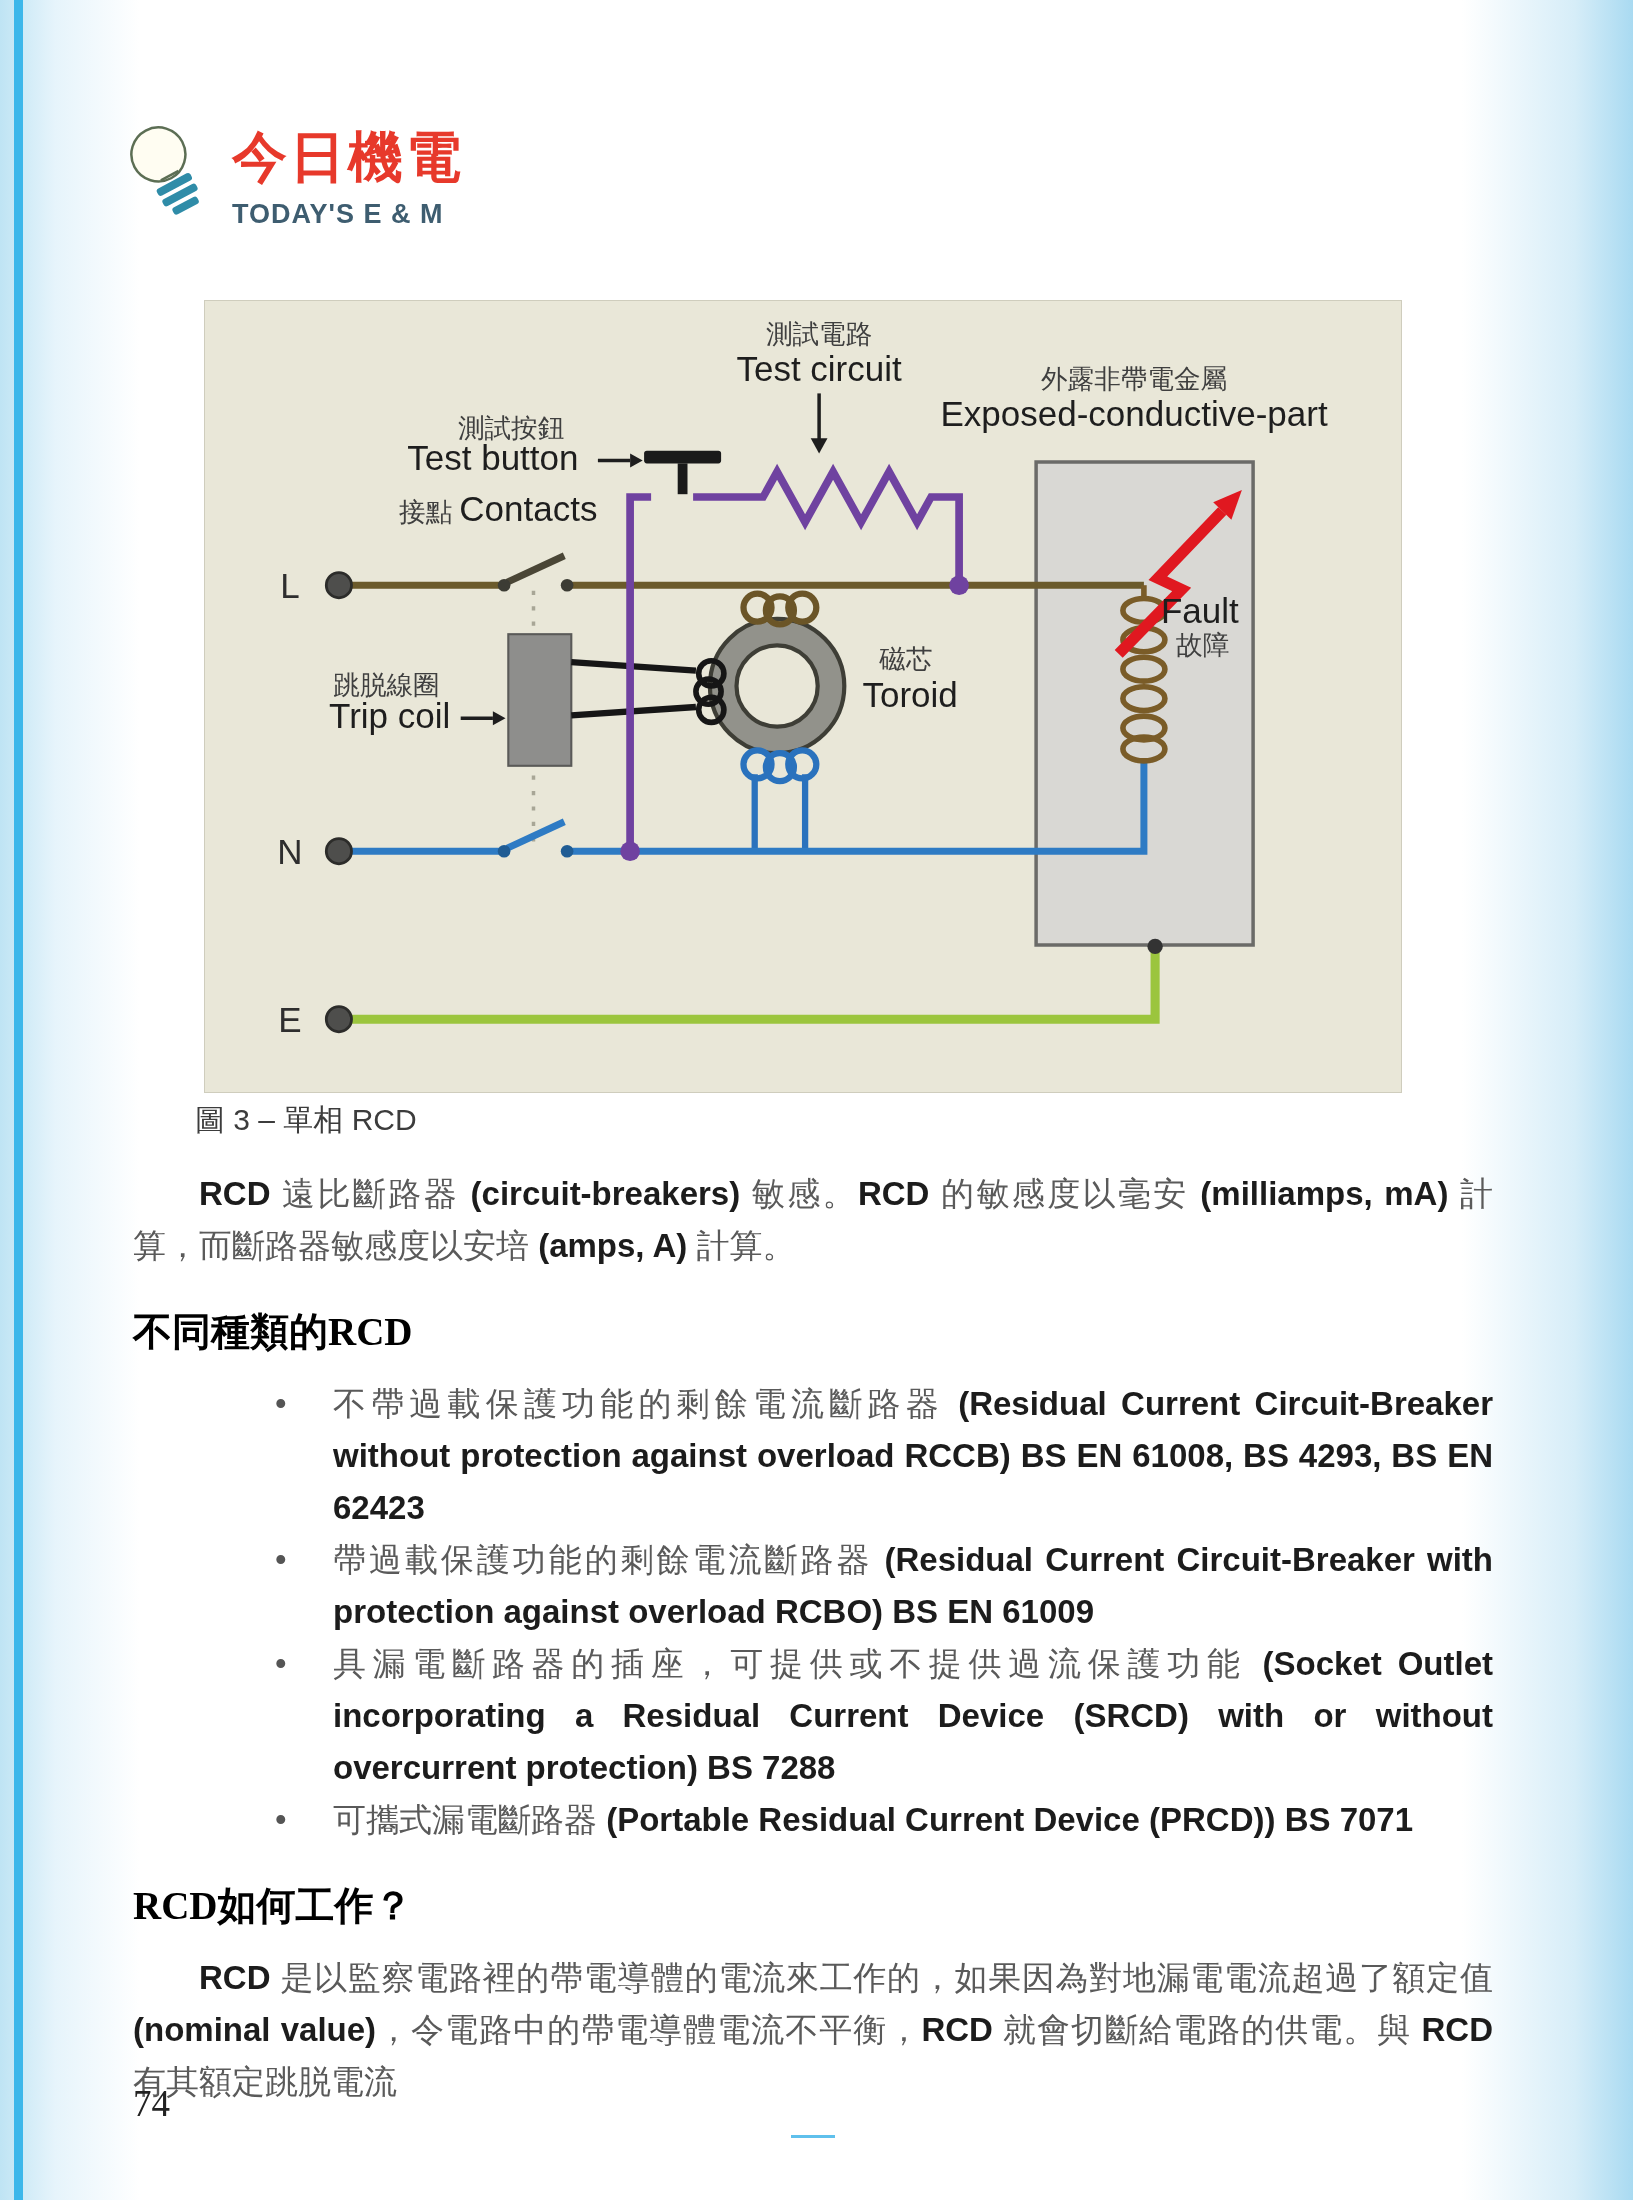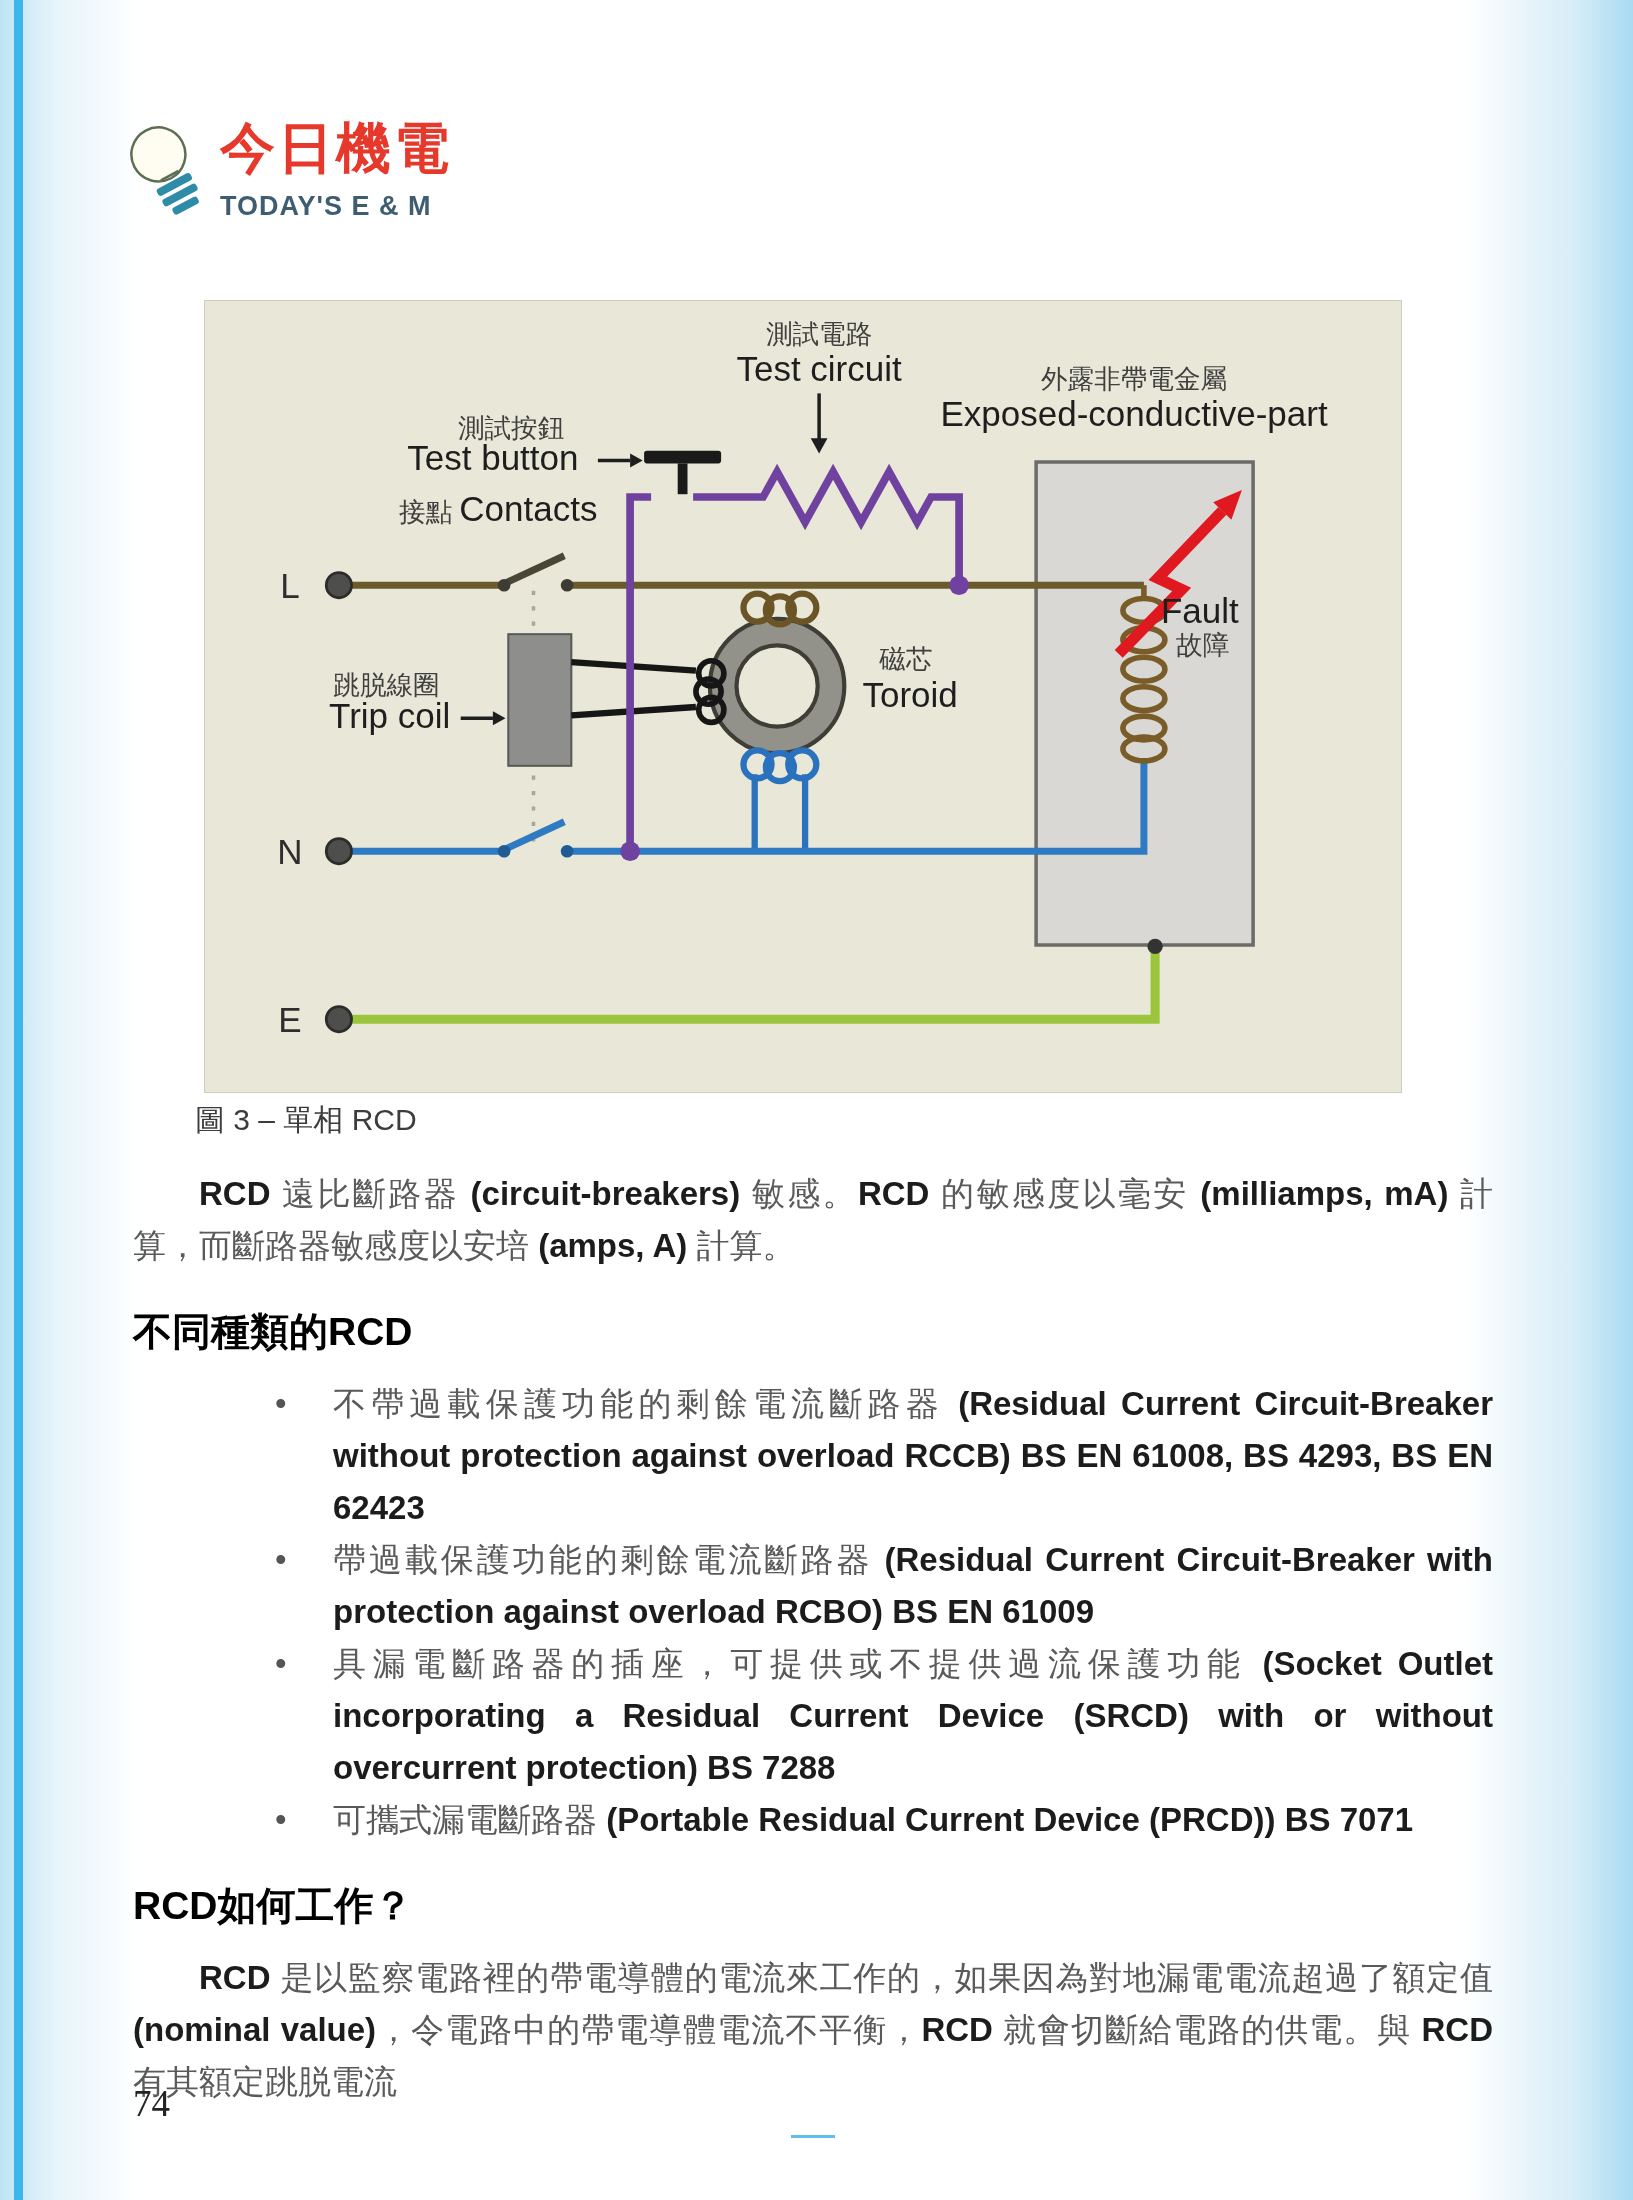--- a/index.html
+++ b/index.html
@@ -3,39 +3,39 @@
 <meta charset="utf-8">
 <style>
   html,body{margin:0;padding:0;background:#ffffff;}
   .page{
     position:relative;width:1633px;height:2200px;overflow:hidden;
     background:linear-gradient(90deg,#bfe4f4 0px,#e6f4fb 55px,#ffffff 140px,#ffffff 1462px,#d6edf8 1575px,#a9daf1 1633px);
     font-family:"Liberation Sans",sans-serif;
   }
   .edge-strip{position:absolute;left:14px;top:0;width:9px;height:100%;background:#3db7ea;}
   
-  .logo{position:absolute;left:130px;top:118px;display:flex;gap:4px;align-items:flex-start;}
+  .logo{position:absolute;left:130px;top:118px;display:flex;gap:16px;align-items:flex-end;}
   .logo-icon{width:86px;height:112px;flex:0 0 auto;}
   .logo-title{font-size:55px;font-weight:bold;color:#e7392b;letter-spacing:3px;line-height:1.1;}
   .logo-subtitle{font-size:27px;font-weight:bold;color:#3e5d70;letter-spacing:1px;margin-top:12px;}
   
   .diagram{position:absolute;left:192px;top:288px;width:1198px;height:793px;margin:12px;
     background:#e9e7d8;border:1px solid #cfcdbd;box-sizing:border-box;}
   .diagram svg{width:100%;height:100%;display:block;}
   .tzh{font-size:19px;fill:#3f3f3f;}
   .ten{font-size:25px;fill:#1e1e1e;}
   .tterm{font-size:25px;fill:#2e2e2e;}
   .caption{position:absolute;left:195px;top:1100px;font-size:30px;color:#3c3c3c;}
   
   .content{position:absolute;left:133px;top:1156px;width:1360px;font-size:33px;line-height:52px;color:#5a5a5a;}
   .para{margin:12px 0 8px;text-align:justify;}
   .indent{text-indent:66px;}
   .run-zh{color:#5a5a5a;}
   .run-latin{color:#1c1c1c;font-weight:700;}
-  .heading{font-family:Liberation Sans, sans-serif;font-size:39px;font-weight:700;color:#000;margin:34px 0 20px;text-align:left;text-indent:0;}
+  .heading{font-family:Liberation Serif, serif;font-size:39px;font-weight:700;color:#000;margin:34px 0 20px;text-align:left;text-indent:0;}
   .bullets{list-style:none;margin:4px 0 0;padding:0;}
   .bullets li{position:relative;padding-left:200px;text-align:justify;}
   .bullet-dot{position:absolute;left:142px;top:0;color:#555;}
   
   .page-footer{position:absolute;left:133px;top:2082px;width:1360px;text-align:left;}
   .page-number{font-family:"Liberation Serif",serif;font-size:37px;color:#222;}
   .page-number-rule{width:44px;height:3px;background:#5fc0ec;margin:10px auto 0;}
 </style>
 </head>
 <body>

